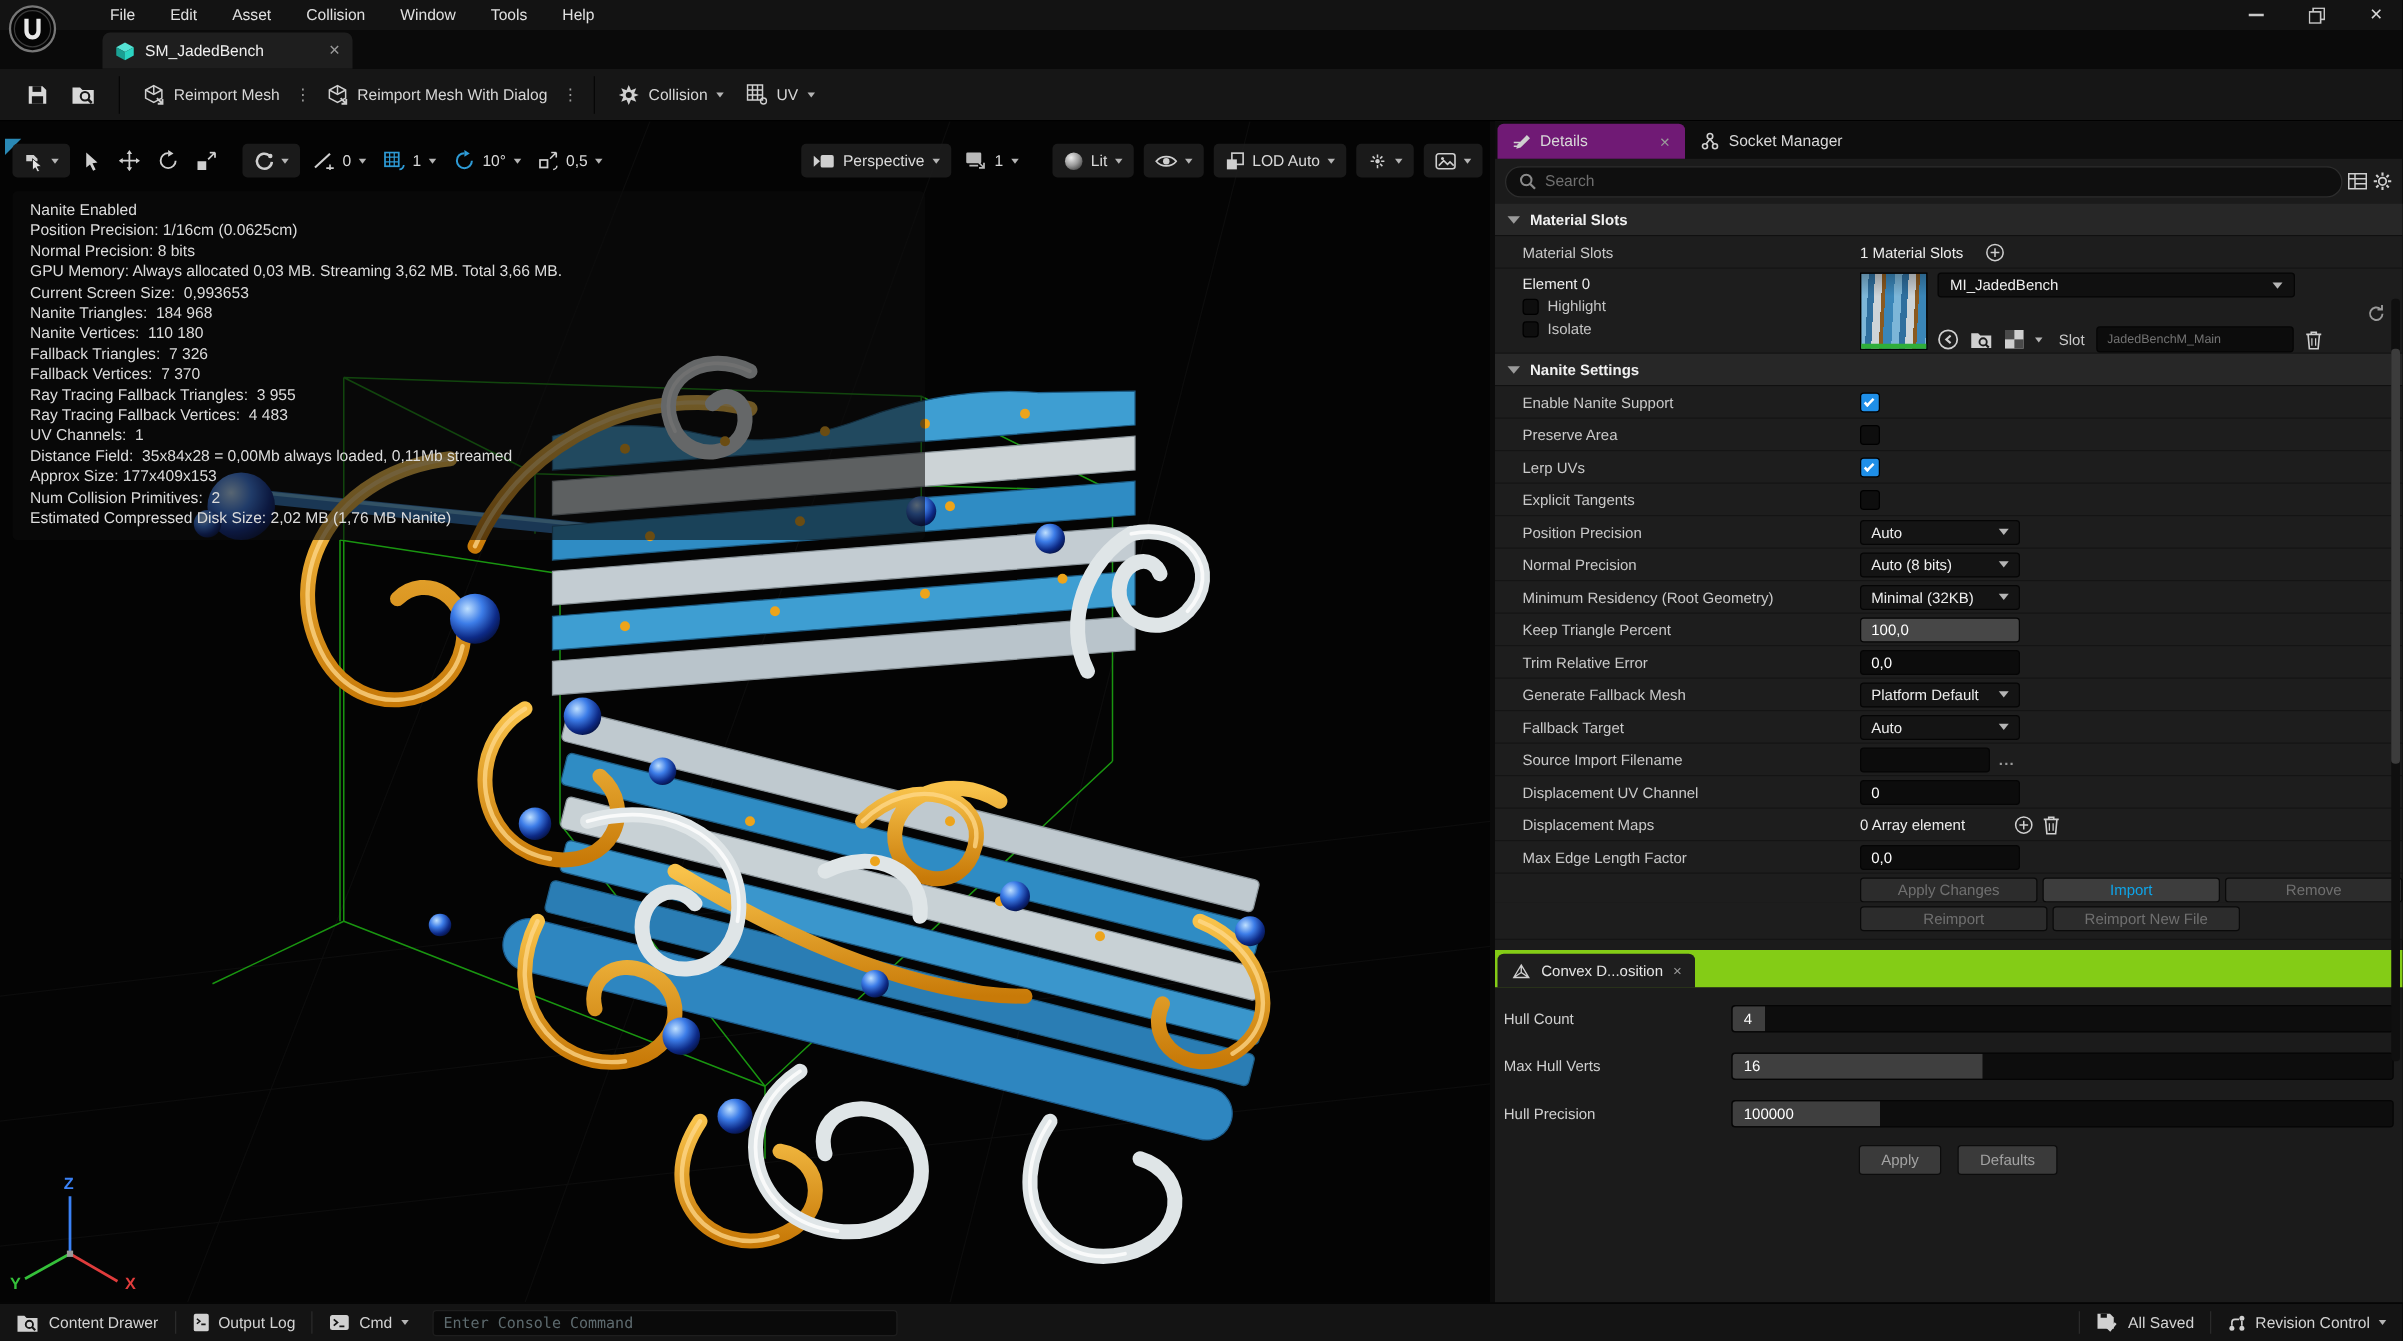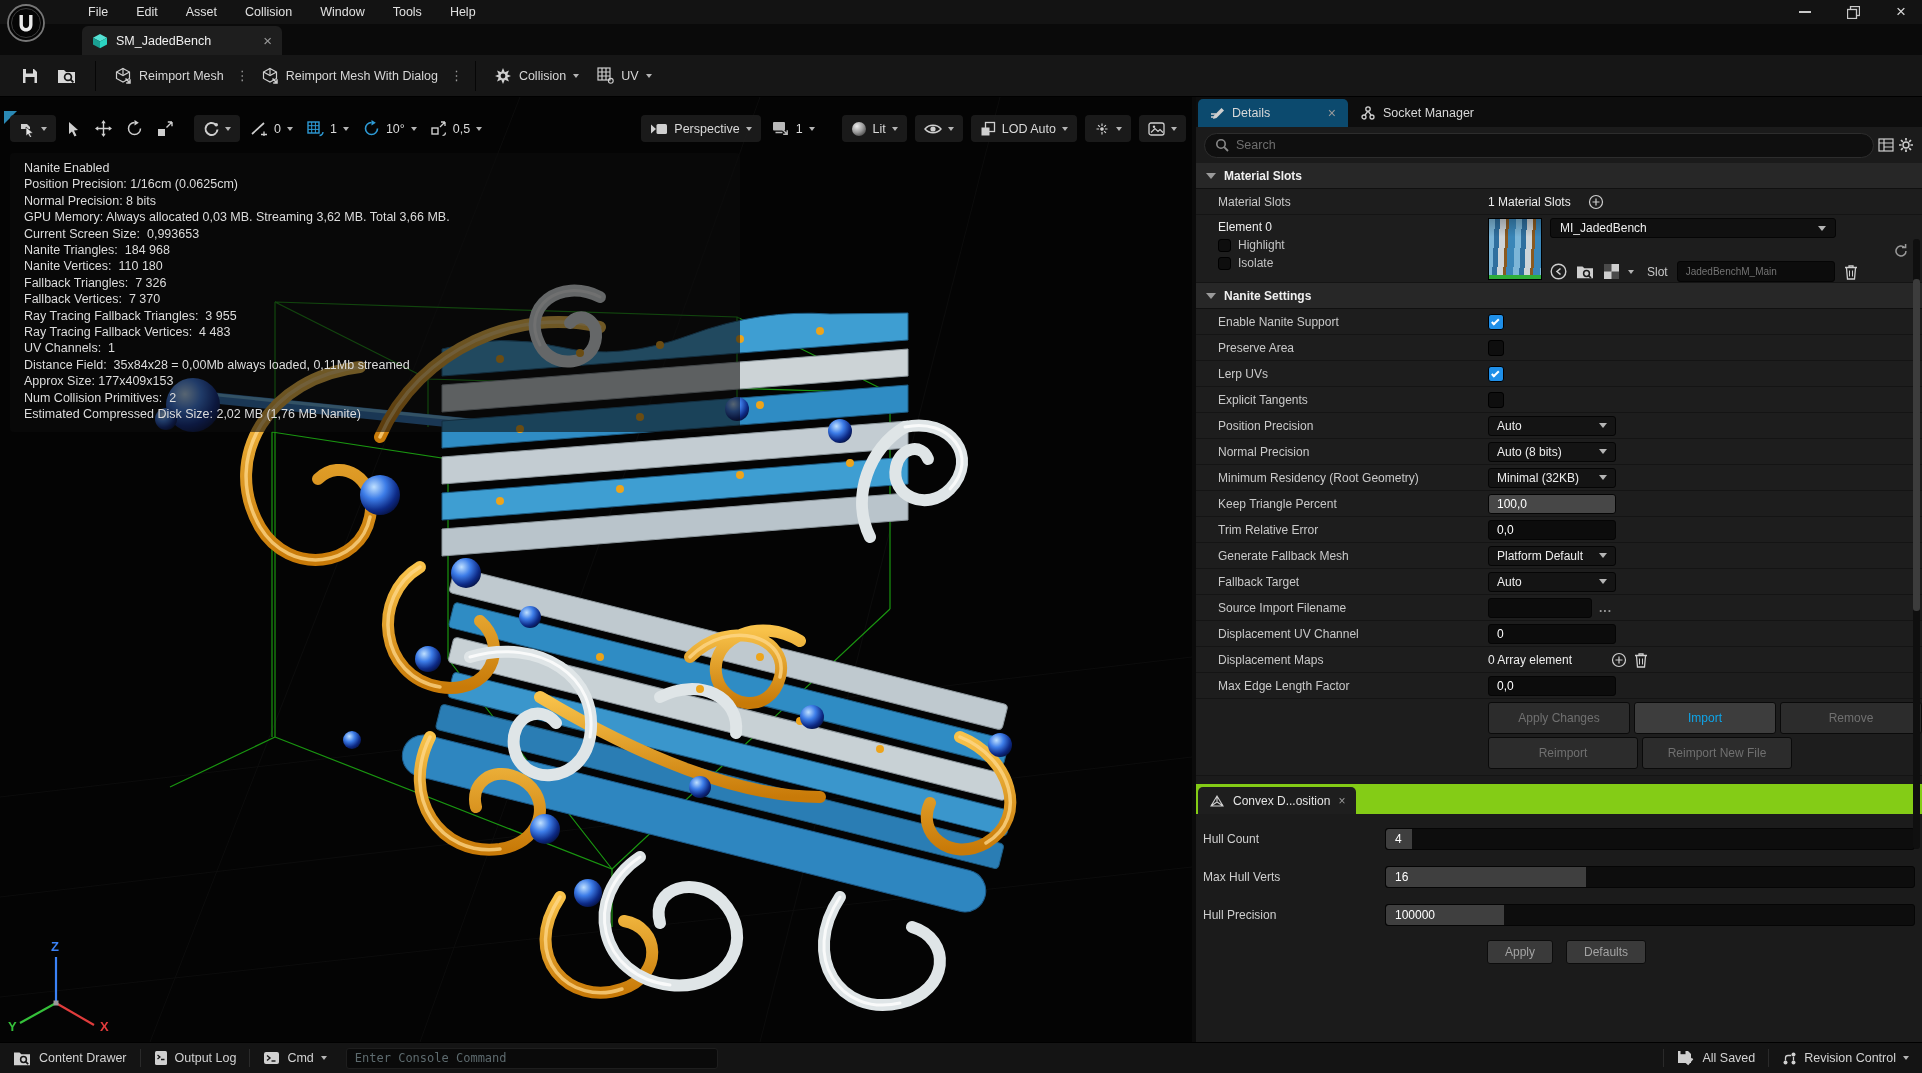--- a/index.html
+++ b/index.html
@@ -42,21 +42,21 @@
 
   .stats { position:absolute; left:10px; top:56px; width:730px; background:rgba(12,12,12,.58); border-radius:4px; padding:7px 0 9px 6px; z-index:3; }
   .stats div { line-height:16.4px; color:#dcdcdc; padding-left:8px; font-size:12.5px; white-space:pre; }
 
   .axis-gizmo { position:absolute; left:8px; bottom:10px; z-index:3; }
 
   
   #rightpanel { position:absolute; left:1196px; top:97px; width:726px; height:945px; background:#1b1b1b; display:flex; flex-direction:column; }
   .detail-tabs { height:30px; background:#0d0d0d; display:flex; align-items:flex-end; flex:none; }
   .dtab { height:28px; display:flex; align-items:center; gap:7px; padding:0 12px; color:#d8d8d8; font-size:12.5px; }
-  .dtab.active { background:#0c4a6e; border-radius:5px 5px 0 0; margin-left:2px; width:150px; }
+  .dtab.active { background:#701a75; border-radius:5px 5px 0 0; margin-left:2px; width:150px; }
   .dtab .x { margin-left:auto; color:#9a9a9a; font-size:14px; }
 
   .search-row { height:36px; display:flex; align-items:center; padding:0 8px; gap:4px; flex:none; }
   .search-box { flex:1; height:25px; border-radius:13px; background:#0f0f0f; border:1px solid #2d2d2d; display:flex; align-items:center; gap:7px; padding:0 10px; }
   .search-box input { flex:1; background:transparent; border:none; outline:none; color:#b5b5b5; font-family:"Liberation Sans",sans-serif; font-size:12.5px; }
   .search-box input::placeholder { color:#6f6f6f; }
 
   .cat-header { height:26px; background:#272727; border-bottom:1px solid #101010; display:flex; align-items:center; gap:8px; padding-left:10px; color:#f0f0f0; font-weight:bold; font-size:12px; flex:none; }
 
   .prow { height:26px; display:flex; align-items:center; background:#1d1d1d; border-bottom:1px solid #141414; flex:none; }
@@ -83,21 +83,21 @@
       linear-gradient(180deg, rgba(0,0,0,.25), rgba(0,0,0,0) 30%),
       repeating-linear-gradient(93deg,#7cb6d8 0 6px,#2f6f9e 6px 11px,#cdd4d8 11px 17px,#8a5a20 17px 20px,#3a86b8 20px 27px);
       position:relative; }
   .thumb .bar { position:absolute; left:0; right:0; bottom:0; height:4px; background:#2fae3a; }
   .elem-stack { flex:1; display:flex; flex-direction:column; gap:23px; padding-right:4px; }
   .mat-dd { width:286px; height:22px; background:#101010; border:1px solid #050505; border-radius:3px; display:flex; align-items:center; padding:0 9px; color:#efefef; }
   .icon-row { display:flex; align-items:center; gap:9px; color:#c9c9c9; }
   .slot-input { width:158px; height:21px; background:#0c0c0c; border:1px solid #050505; border-radius:3px; color:#737373; padding:0 8px; font-family:"Liberation Sans",sans-serif; font-size:10px; }
 
   .btnrow { display:flex; gap:4px; padding:3px 0 0 292px; background:#1d1d1d; flex:none; }
-  .btn { height:32px; border-radius:3px; border:1px solid #0a0a0a; display:flex; align-items:center; justify-content:center; padding:0 10px; width:150px; font-size:12px; }
+  .btn { height:20px; border-radius:3px; border:1px solid #0a0a0a; display:flex; align-items:center; justify-content:center; padding:0 10px; width:150px; font-size:12px; }
   .btn.lit { background:#3d3d3d; color:#0ea5e9; }
   .btn.dim { background:#2c2c2c; color:#707070; }
   .btnrow.last { padding-bottom:6px; border-bottom:1px solid #141414; }
 
   .dscroll { position:absolute; right:2px; top:142px; width:7px; height:610px; background:#0f0f0f; border-radius:3px; }
   .dthumb { position:absolute; right:2px; top:182px; width:7px; height:332px; background:#3c3c3c; border-radius:3px; }
 
   
   .convex-tabbar { height:30px; background:#84cc16; display:flex; align-items:flex-end; margin-top:8px; flex:none; }
   .convex-tab { height:27px; background:#1e1e1e; border-radius:5px 5px 0 0; margin-left:2px; display:flex; align-items:center; gap:8px; padding:0 11px; color:#e4e4e4; }

